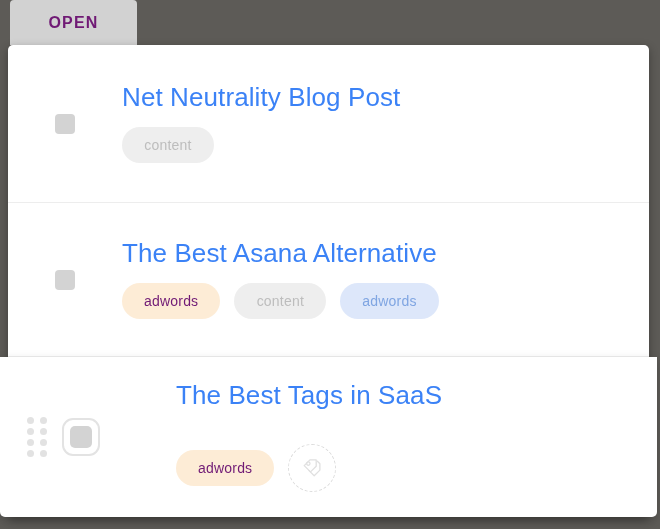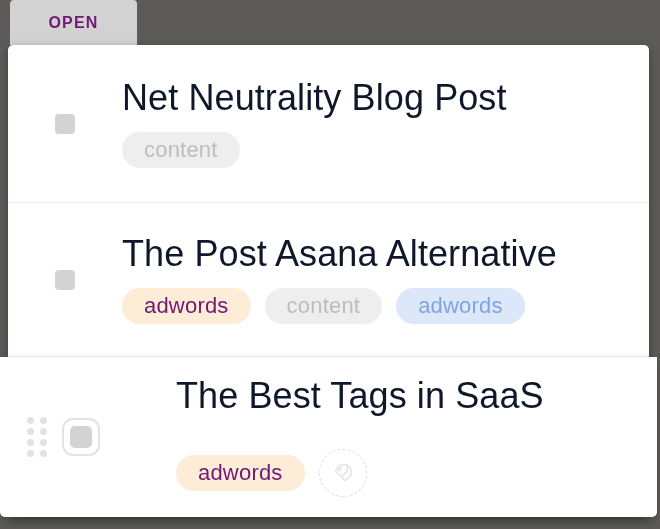--- a/index.html
+++ b/index.html
@@ -143,43 +143,43 @@
     flex: 1 1 auto;
     display: flex;
     flex-direction: column;
     justify-content: center;
     gap: 16px;
     padding-right: 24px;
   }
   .row-3 .row-body, #row-3-wrap .row-body { padding-left: 0; gap: 34px; }
 
   .item-title {
-    font-size: 36px;
-    color: #0f172a;
+    font-size: 26px;
+    color: #3b82f6;
     font-weight: 400;
     letter-spacing: 0.1px;
     line-height: 1.05;
     white-space: nowrap;
   }
 
   .tag-list {
     display: flex;
     align-items: center;
     gap: 14px;
   }
 
   .tag {
     height: 36px;
     min-width: 92px;
     padding: 0 22px;
     border-radius: 18px;
     display: inline-flex;
     align-items: center;
     justify-content: center;
-    font-size: 22px;
+    font-size: 14px;
     letter-spacing: 0.2px;
     cursor: pointer;
     box-sizing: border-box;
     white-space: nowrap;
   }
   .tag.gray   { background: #eeeeee; color: #bdbdbd; }
   .tag.orange { background: #fdecd6; color: #701a75; }
   .tag.blue   { background: #dde7fa; color: #7fa5e2; }
 
   .add-tag {
@@ -214,21 +214,21 @@
         <span class="tag gray">content</span>
       </div>
     </div>
   </div>
 
   <div class="row row-2 row-divider">
     <div class="checkbox-cell">
       <div class="checkbox"></div>
     </div>
     <div class="row-body">
-      <div class="item-title">The Post Asana Alternative</div>
+      <div class="item-title">The Best Asana Alternative</div>
       <div class="tag-list">
         <span class="tag orange">adwords</span>
         <span class="tag gray">content</span>
         <span class="tag blue">adwords</span>
       </div>
     </div>
   </div>
 
   <div id="row-3-wrap">
 

